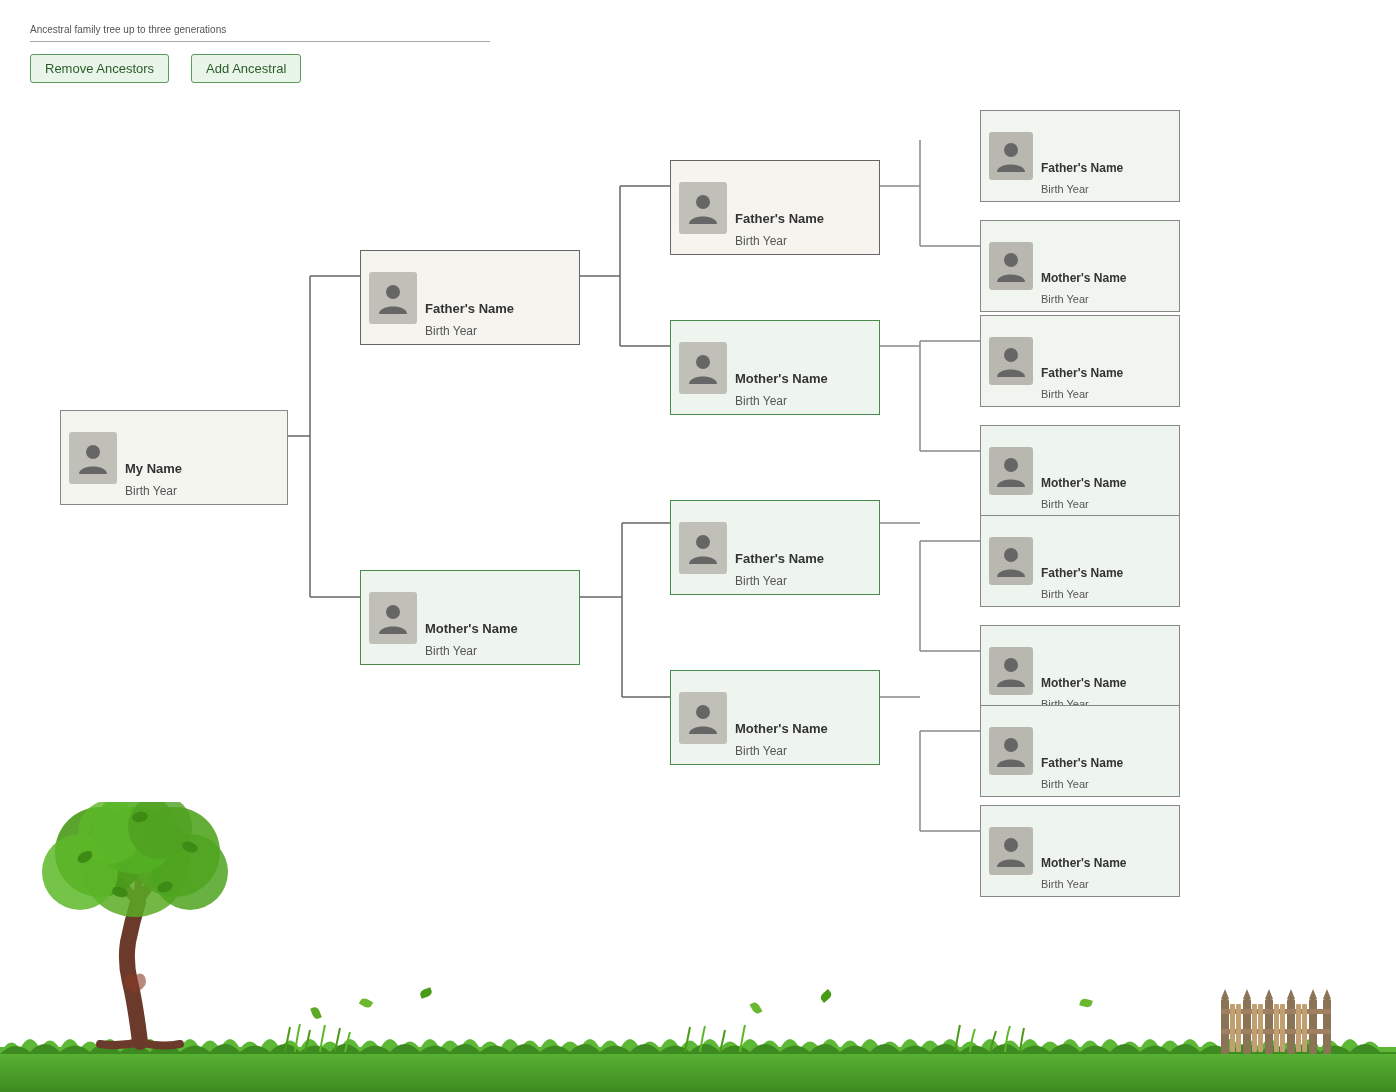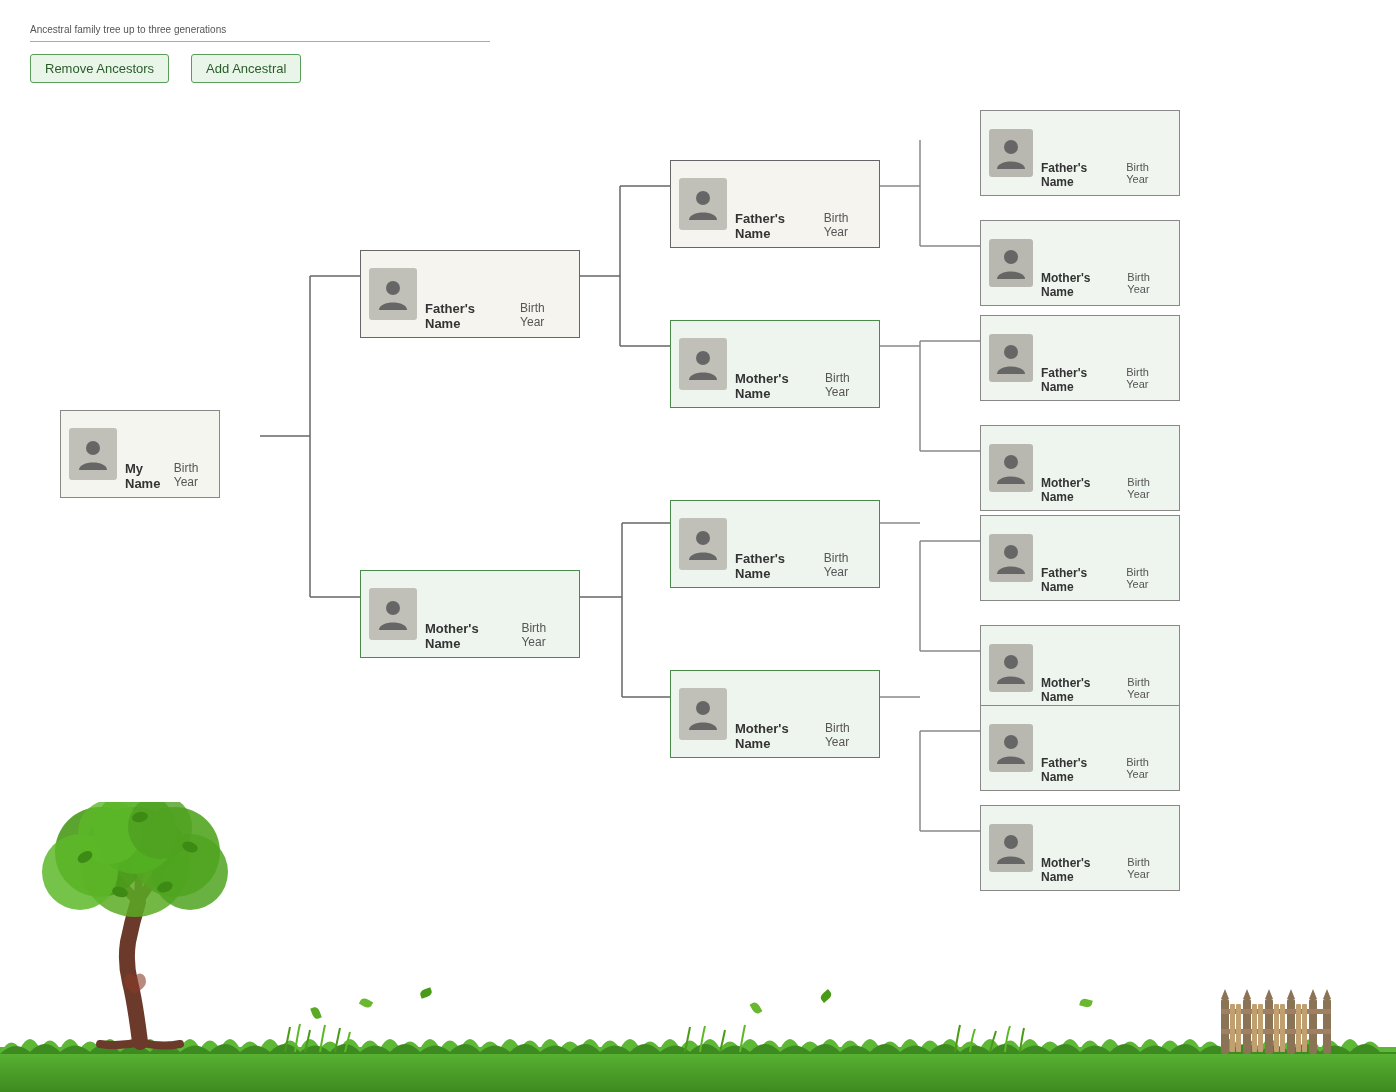--- a/index.html
+++ b/index.html
@@ -60,21 +60,21 @@
       position: absolute;
       display: flex;
       align-items: center;
       border: 1.5px solid #888;
       padding: 6px 8px;
       gap: 8px;
       min-width: 160px;
     }
     .person-card.gen0 {
       background: #f5f5f0;
-      width: 160px;
+      width: 228px;
       left: 60px;
       top: 270px;
     }
     .person-card.gen1-father {
       background: #f5f4ee;
       width: 220px;
       left: 360px;
       top: 110px;
       border-color: #666;
     }
@@ -141,21 +141,21 @@
       justify-content: center;
       overflow: hidden;
     }
     .avatar svg {
       width: 36px;
       height: 36px;
       fill: #666;
     }
     .person-info {
       display: flex;
-      flex-direction: row;
+      flex-direction: column;
       gap: 8px;
       margin-top: 44px;
     }
     .person-name {
       font-size: 13px;
       font-weight: bold;
       color: #333;
     }
     .person-birth {
       font-size: 12px;

